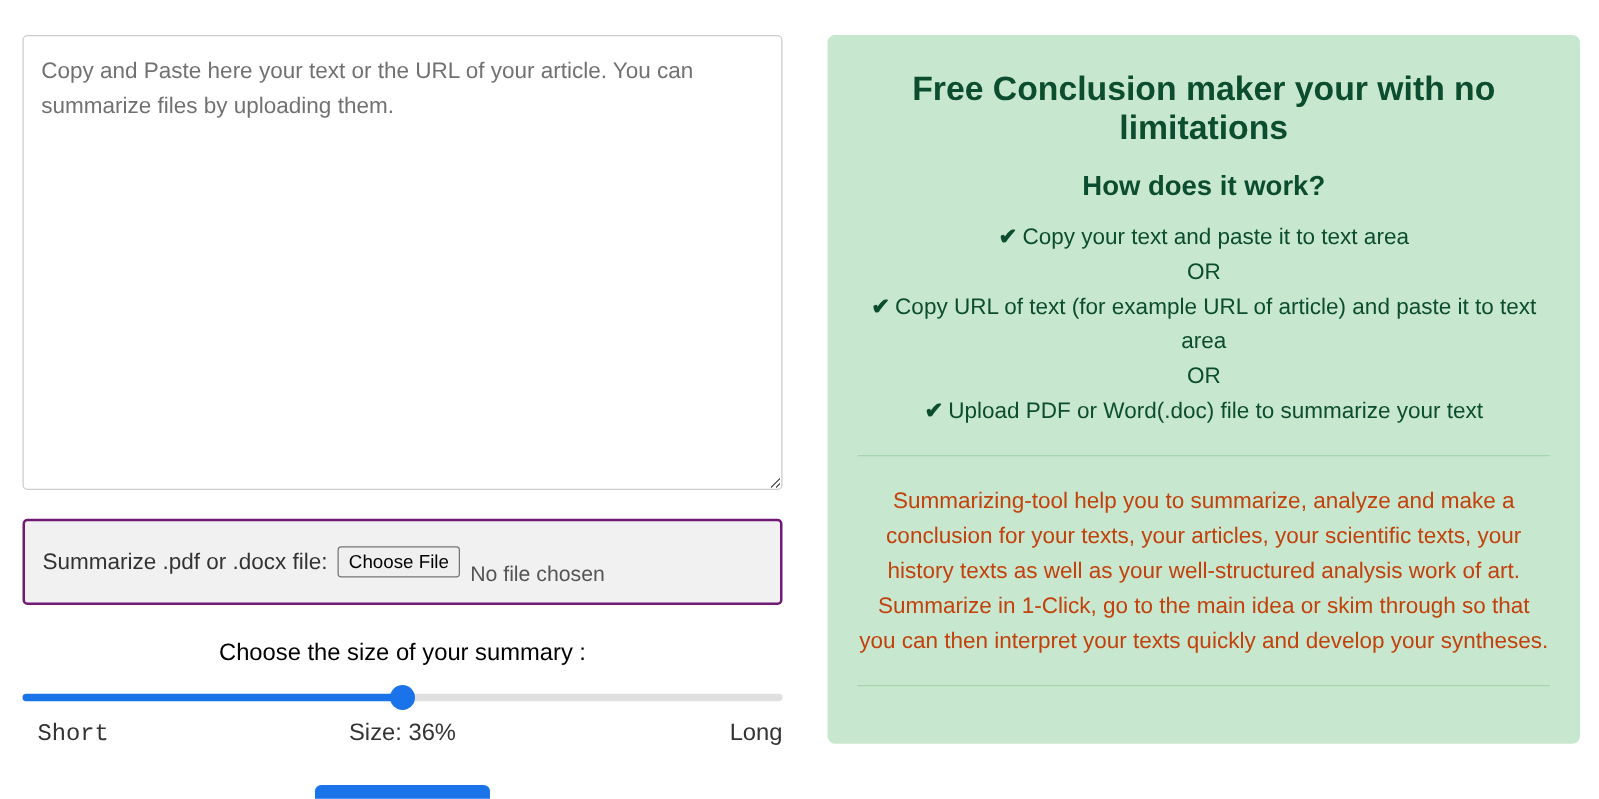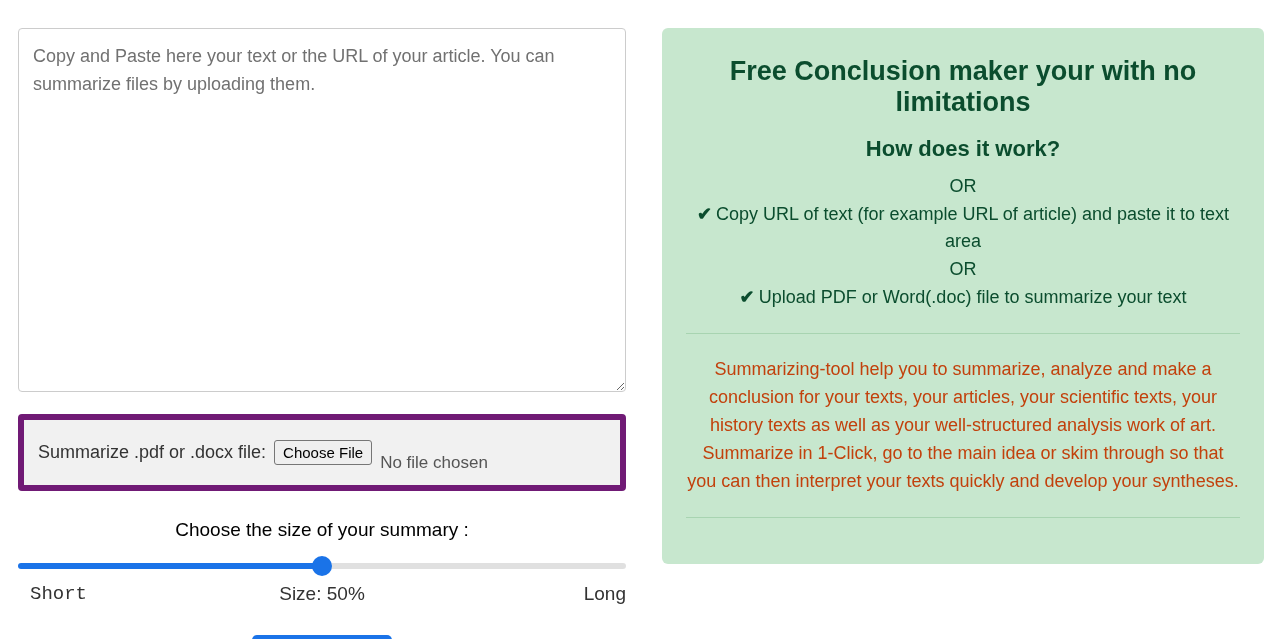--- a/index.html
+++ b/index.html
@@ -36,21 +36,21 @@
       resize: both;
       outline: none;
     }
     .text-input::placeholder {
       color: #717171;
       line-height: 1.55;
     }
     .file-upload-bar {
       margin-top: 18px;
       background: #f1f1f1;
-      border: 6px solid #701a75;
+      border: 2px solid #701a75;
       border-radius: 4px;
       padding: 12px 14px;
       display: flex;
       align-items: center;
       gap: 8px;
       font-size: 18px;
       color: #333;
     }
     .choose-file-btn {
       background: #efefef;
@@ -188,33 +188,36 @@
       <button class="choose-file-btn">Choose File</button>
       <span class="no-file-text">No file chosen</span>
     </div>
 
     <div class="size-label">Choose the size of your summary :</div>
 
     <div class="slider-wrap">
       <input type="range" min="0" max="100" value="50" class="slider" style="">
       <div class="slider-labels-row">
         <span class="label-short">Short</span>
-        <span class="label-size">Size: 50%</span>
+        <span class="label-size">Size: 36%</span>
         <span class="label-long">Long</span>
       </div>
     </div>
 
     <button class="summarize-btn">Summarize</button>
   </div>
 
   <div class="right-panel">
     <div class="info-box">
       <div class="info-title">Free Conclusion maker your with no limitations</div>
       <div class="info-subtitle">How does it work?</div>
 
+      <div class="info-step">
+        <span class="check-icon">✔</span><span>Copy your text and paste it to text area</span>
+      </div>
       <div class="info-or">OR</div>
       <div class="info-step">
         <span class="check-icon">✔</span><span>Copy URL of text (for example URL of article) and paste it to text area</span>
       </div>
       <div class="info-or">OR</div>
       <div class="info-step">
         <span class="check-icon">✔</span><span>Upload PDF or Word(.doc) file to summarize your text</span>
       </div>
 
       <hr class="info-divider">

